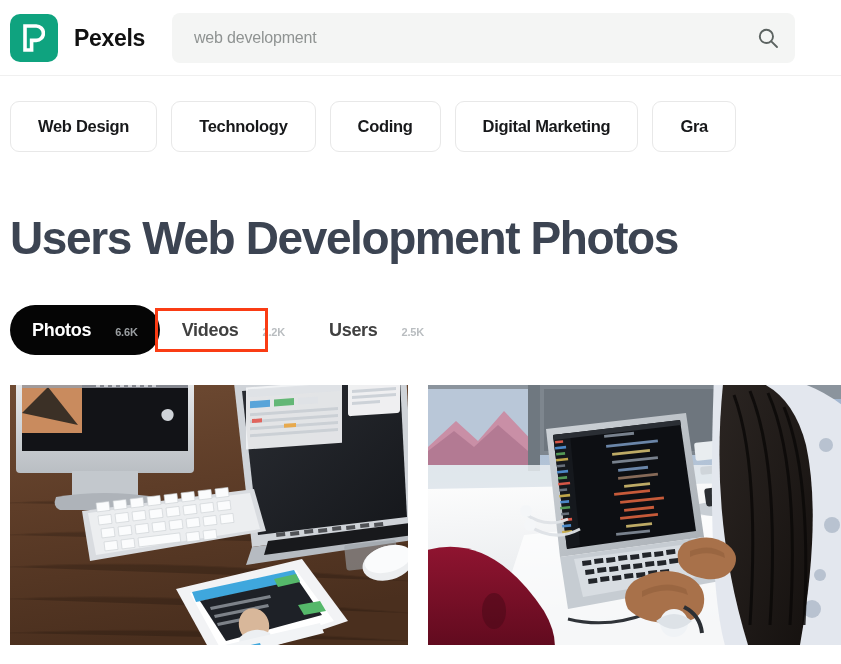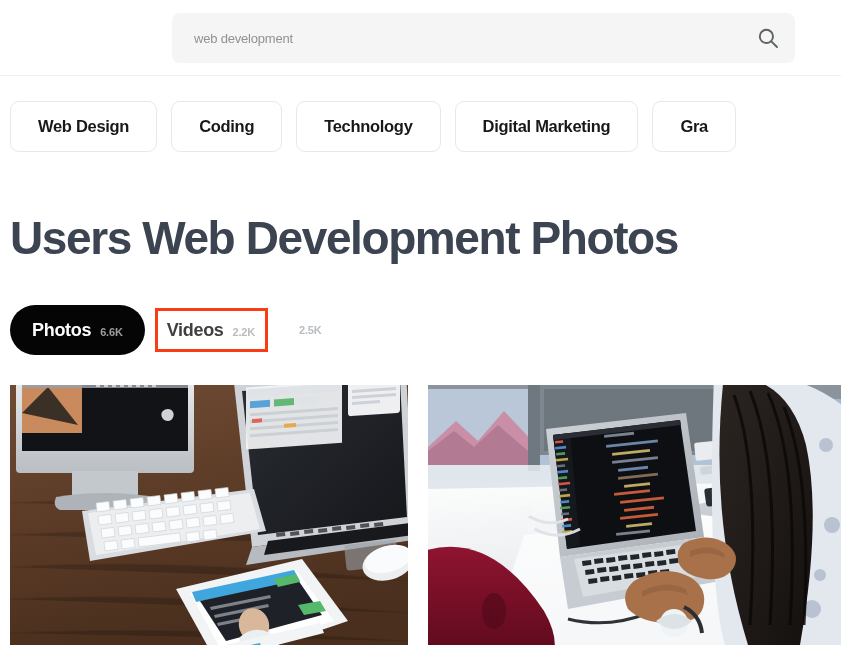--- a/index.html
+++ b/index.html
@@ -52,21 +52,21 @@
     width: 623px;
     height: 50px;
     background: #f4f5f4;
     border-radius: 8px;
     display: flex;
     align-items: center;
   }
   .search-input-text {
     flex: 1;
     margin-left: 22px;
-    font-size: 13px;
+    font-size: 16px;
     color: #8f9392;
     letter-spacing: -0.2px;
     white-space: nowrap;
     overflow: hidden;
   }
   .search-icon-btn {
     width: 54px;
     height: 50px;
     display: flex;
     align-items: center;
@@ -113,21 +113,21 @@
   .tabs-row {
     position: absolute;
     left: 10px;
     top: 305px;
     display: flex;
     align-items: center;
   }
   .tab {
     display: flex;
     align-items: baseline;
-    gap: 9px;
+    gap: 24px;
     height: 50px;
     padding: 0 22px;
     border-radius: 26px;
   }
   .tab-active {
     background: #050505;
   }
   .tab-label {
     font-size: 18px;
     font-weight: bold;
@@ -174,41 +174,49 @@
   }
   .photo-1 { left: 0; width: 398px; }
   .photo-2 { left: 418px; width: 413px; }
   .photo-svg { display: block; width: 100%; height: 100%; }
 </style>
 </head>
 <body>
 
 <div class="header">
 
+  <div class="brand">
+    <div class="logo-tile">
+      <svg class="logo-glyph" width="22" height="28" viewBox="0 0 22 28" aria-hidden="true">
+        <path d="M2 2 h11.2 a7.2 7.2 0 0 1 0 14.4 H8.6 V26 H2 Z" fill="none" stroke="#ffffff" stroke-width="3.6" stroke-linejoin="miter"></path>
+      </svg>
+    </div>
+    <span class="brand-name">Pexels</span>
+  </div>
 
   <div class="searchbar">
     <div class="search-input-text" placeholder="Search for free photos">web development</div>
     <div class="search-icon-btn">
       <svg width="22" height="22" viewBox="0 0 22 22" aria-hidden="true">
         <circle cx="9.4" cy="9.4" r="6.6" fill="none" stroke="#5c6361" stroke-width="1.9"></circle>
         <line x1="14.3" y1="14.3" x2="20" y2="20" stroke="#5c6361" stroke-width="1.9" stroke-linecap="round"></line>
       </svg>
     </div>
   </div>
 </div>
 
 <div class="chips-row">
   <div class="chip">
     <span>Web Design</span>
   </div>
   <div class="chip">
+    <span>Technology</span>
+  </div>
+  <div class="chip">
     <span>Coding</span>
-  </div>
-  <div class="chip">
-    <span>Technology</span>
   </div>
   <div class="chip">
     <span>Digital Marketing</span>
   </div>
   <div class="chip">
     <span>Gra</span>
   </div>
 </div>
 
 <h1 class="page-title">Users Web Development Photos</h1>
@@ -219,20 +227,21 @@
     <span class="tab-label">Photos</span>
     <span class="tab-count">6.6K</span>
   </div>
 
   <div class="tab">
     <span class="tab-label">Videos</span>
     <span class="tab-count">2.2K</span>
   </div>
 
   <div class="tab">
+    <span class="tab-label">Users</span>
     <span class="tab-count">2.5K</span>
   </div>
 </div>
 
 <div class="annotation-box"></div>
 
 <div class="photo-grid">
 
   <div class="photo-card photo-1">
     <svg class="photo-svg" viewBox="0 0 398 260" preserveAspectRatio="xMidYMid slice" aria-hidden="true">

